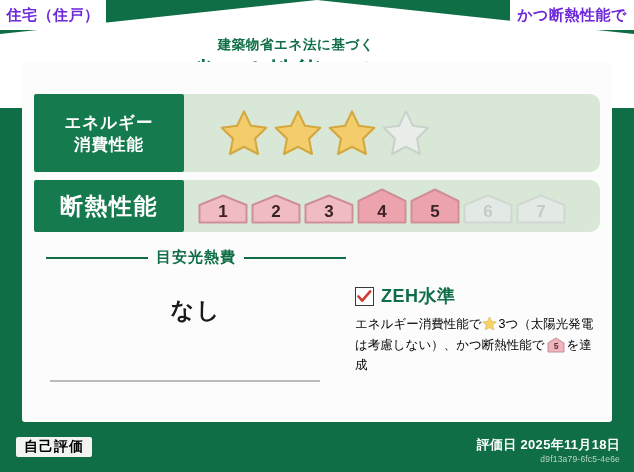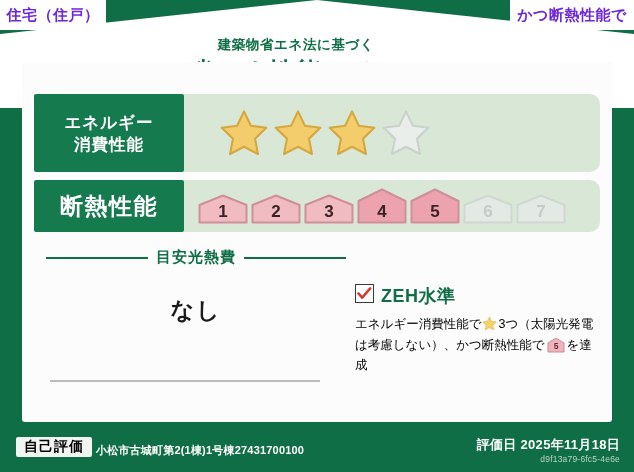--- a/index.html
+++ b/index.html
@@ -80,21 +80,21 @@
   .cost-value{
     margin-top:28px;text-align:center;
     font-size:23px;font-weight:bold;color:#1a1a1a;letter-spacing:2px;
   }
   .cost-rule{
     position:absolute;left:28px;top:318px;width:270px;height:2px;background:#b9bcba;
   }
 
   
   .zeh{position:absolute;left:333px;top:222px;width:245px;}
-  .zeh-head{display:flex;gap:7px;}
+  .zeh-head{display:flex;align-items:center;gap:7px;}
   .checkbox{
     width:19px;height:19px;border:1.6px solid #3a3a3a;background:#fff;
     display:flex;align-items:center;justify-content:center;box-sizing:border-box;
   }
   .zeh-title{font-size:18px;font-weight:bold;color:#0f6e46;letter-spacing:.5px;}
   .zeh-desc{
     margin-top:6px;font-size:12.5px;color:#000000;line-height:1.65;letter-spacing:0;
   }
   .inline-star{vertical-align:-3px;margin:0 1px;}
   .inline-badge{vertical-align:-4px;margin:0 2px;}
@@ -223,21 +223,20 @@
             <path d="M2 30 L2 12 L18 2 L34 12 L34 30 Z" fill="#efb3bb" stroke="#c98d96" stroke-width="2"></path>
             <text x="18" y="24" font-size="17" font-family="Liberation Sans, sans-serif" font-weight="bold" fill="#5a3338" text-anchor="middle">5</text>
           </svg><span>を達成</span>
       </div>
     </div>
 
   </div>
 
   <div class="footer">
     <span class="self-eval">自己評価</span>
-    <span class="address">小松市古城町第2(1棟)1号棟27431700100</span>
     <div class="evaldate">
       <span>評価日</span>
       <span>2025年11月18日</span>
     </div>
     <div class="uid">d9f13a79-6fc5-4e6e</div>
   </div>
 
 </div>
 
 </body></html>

